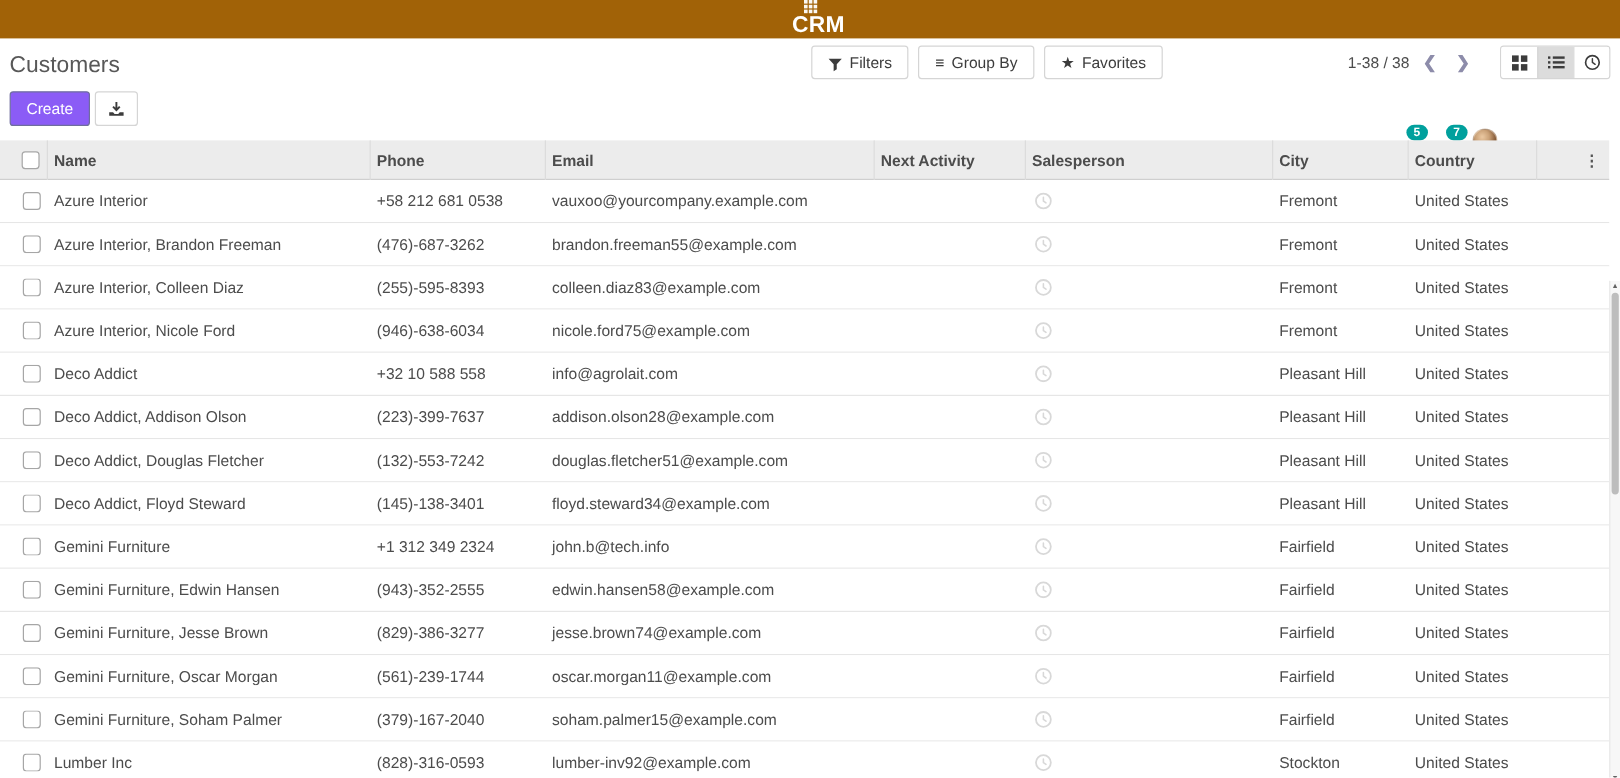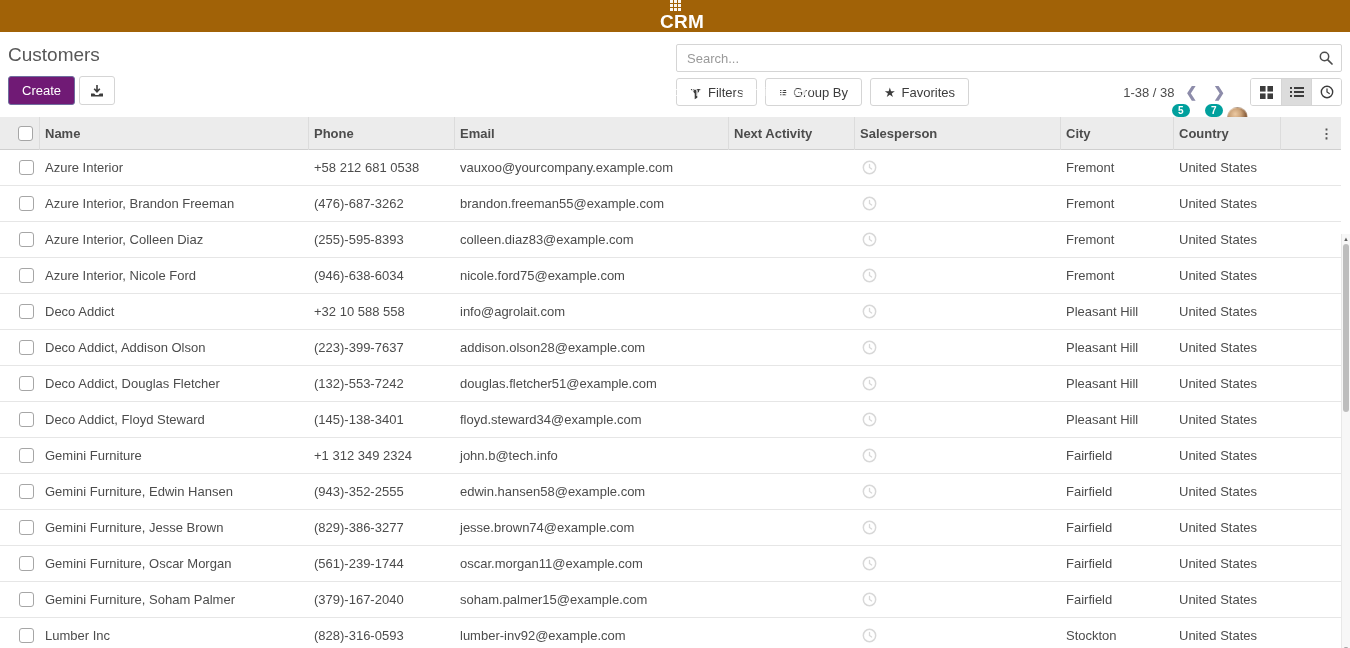--- a/index.html
+++ b/index.html
@@ -23,21 +23,21 @@
   .avatar { width:21px; height:21px; border-radius:50%;
             background:radial-gradient(circle at 38% 32%, #ecc9a2 0%, #caa177 34%, #8a5f3c 62%, #4e3622 100%);
             border:1px solid rgba(255,255,255,.4); }
   .user-name { font-size:13px;font-style:italic; }
 
   
   .control-panel { display:flex; height:85px; padding:0 8px; background:#fff; }
   .cp-left { flex:1; display:flex; flex-direction:column; }
   .page-title { font-size:19px; color:#585858; margin-top:12px; }
   .cp-buttons { display:flex; gap:4px; margin-top:10px; }
-  .btn-create { background:#701a75; border:1px solid #6f6e9e; color:#fff; font-size:13px;
+  .btn-create { background:#8b5cf6; border:1px solid #6f6e9e; color:#fff; font-size:13px;
                 padding:6px 13px; border-radius:3px; cursor:pointer; }
   .btn-export { background:#fff; border:1px solid #d5d5d5; border-radius:3px; width:36px; height:29px;
                 display:flex; align-items:center; justify-content:center; cursor:pointer; color:#3c3c3c; }
   .cp-right { width:666px; display:flex; flex-direction:column; }
   .search-box { margin-top:12px; height:28px; border:1px solid #d5d5d5; border-radius:2px;
                 display:flex; align-items:center; background:#fff; }
   .search-input { flex:1; border:none; outline:none; font-size:13px; padding:0 10px;
                   font-family:"Liberation Sans", sans-serif; color:#4c4c4c; }
   .search-input::placeholder { color:#9a9a9a; }
   .search-icon-btn { width:30px; display:flex; align-items:center; justify-content:center;
@@ -136,29 +136,20 @@
       <button class="btn-create">Create</button>
       <button class="btn-export">
         <svg width="14" height="14" viewBox="0 0 14 14">
           <path d="M7 1 v6.2 M4.2 4.8 L7 7.8 l2.8 -3" fill="none" stroke="#3c3c3c" stroke-width="1.6"></path>
           <path d="M1 9.5 v3 h12 v-3 h-3.2 l-1.3 1.5 h-3 L4.2 9.5 z" fill="#3c3c3c"></path>
         </svg>
       </button>
     </div>
   </div>
   <div class="cp-right">
-    <div class="search-box">
-      <input class="search-input" type="text" placeholder="Search..." style="">
-      <div class="search-icon-btn">
-        <svg width="14" height="14" viewBox="0 0 14 14">
-          <circle cx="5.5" cy="5.5" r="4.2" fill="none" stroke="#4c4c4c" stroke-width="1.5"></circle>
-          <path d="M8.8 8.8 L13 13" stroke="#4c4c4c" stroke-width="1.7" stroke-linecap="round"></path>
-        </svg>
-      </div>
-    </div>
     <div class="cp-controls">
       <div class="filter-group">
         <button class="cp-btn">
           <svg width="12" height="12" viewBox="0 0 12 12">
             <path d="M0.5 1 h11 L7.3 5.6 v4.2 L4.7 11.3 V5.6 z" fill="#3c3c3c"></path>
           </svg>
           <span>Filters</span>
         </button>
         <button class="cp-btn">
           <span class="glyph">≡</span>

